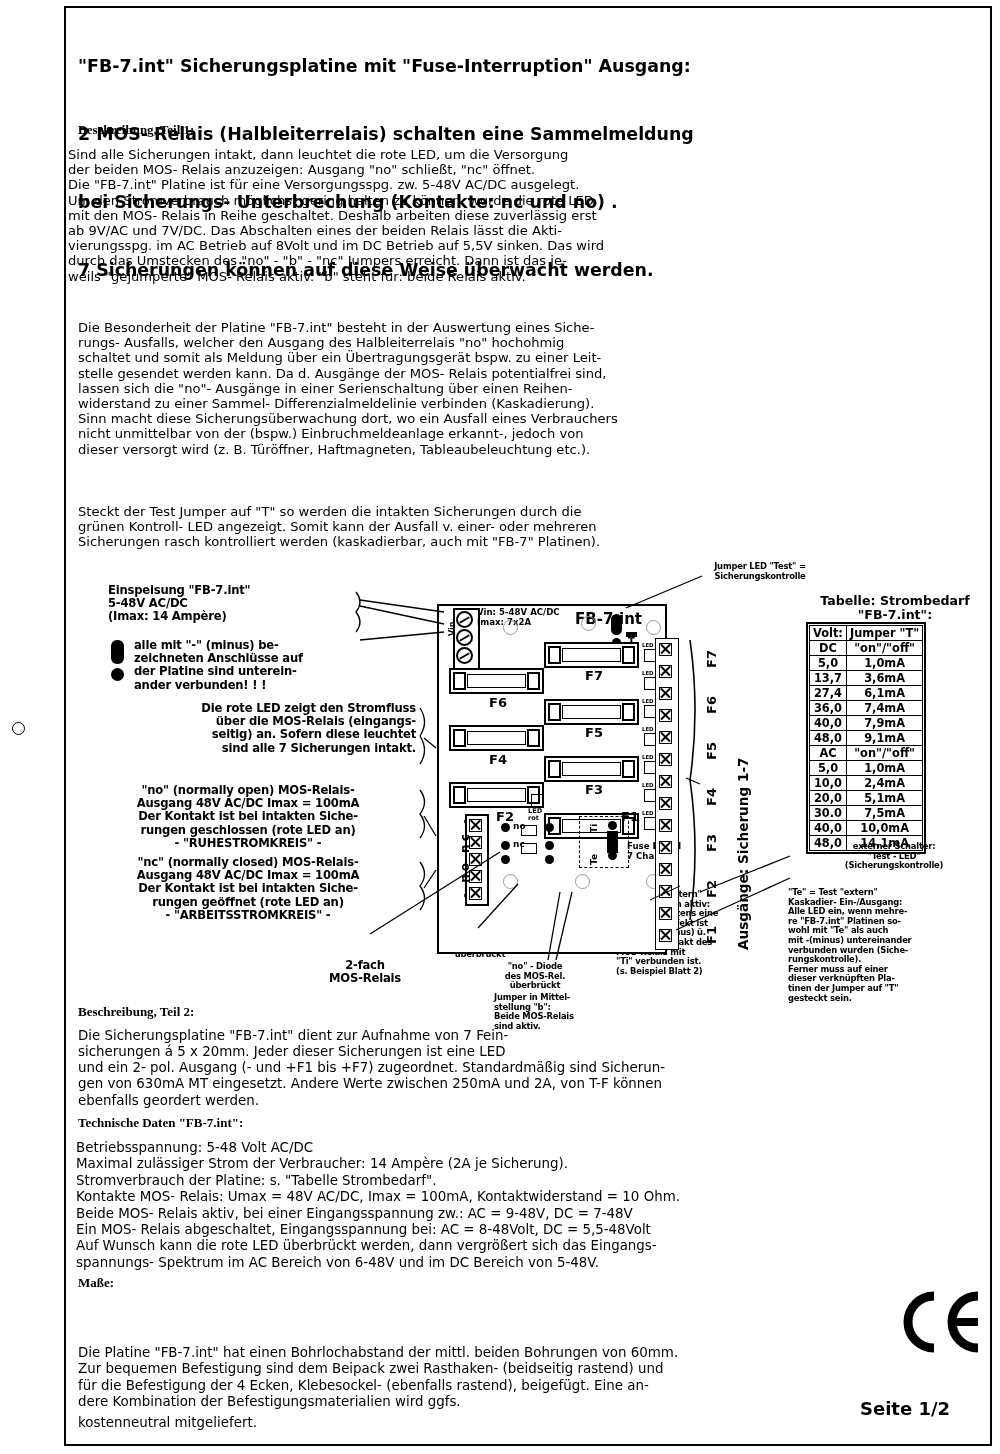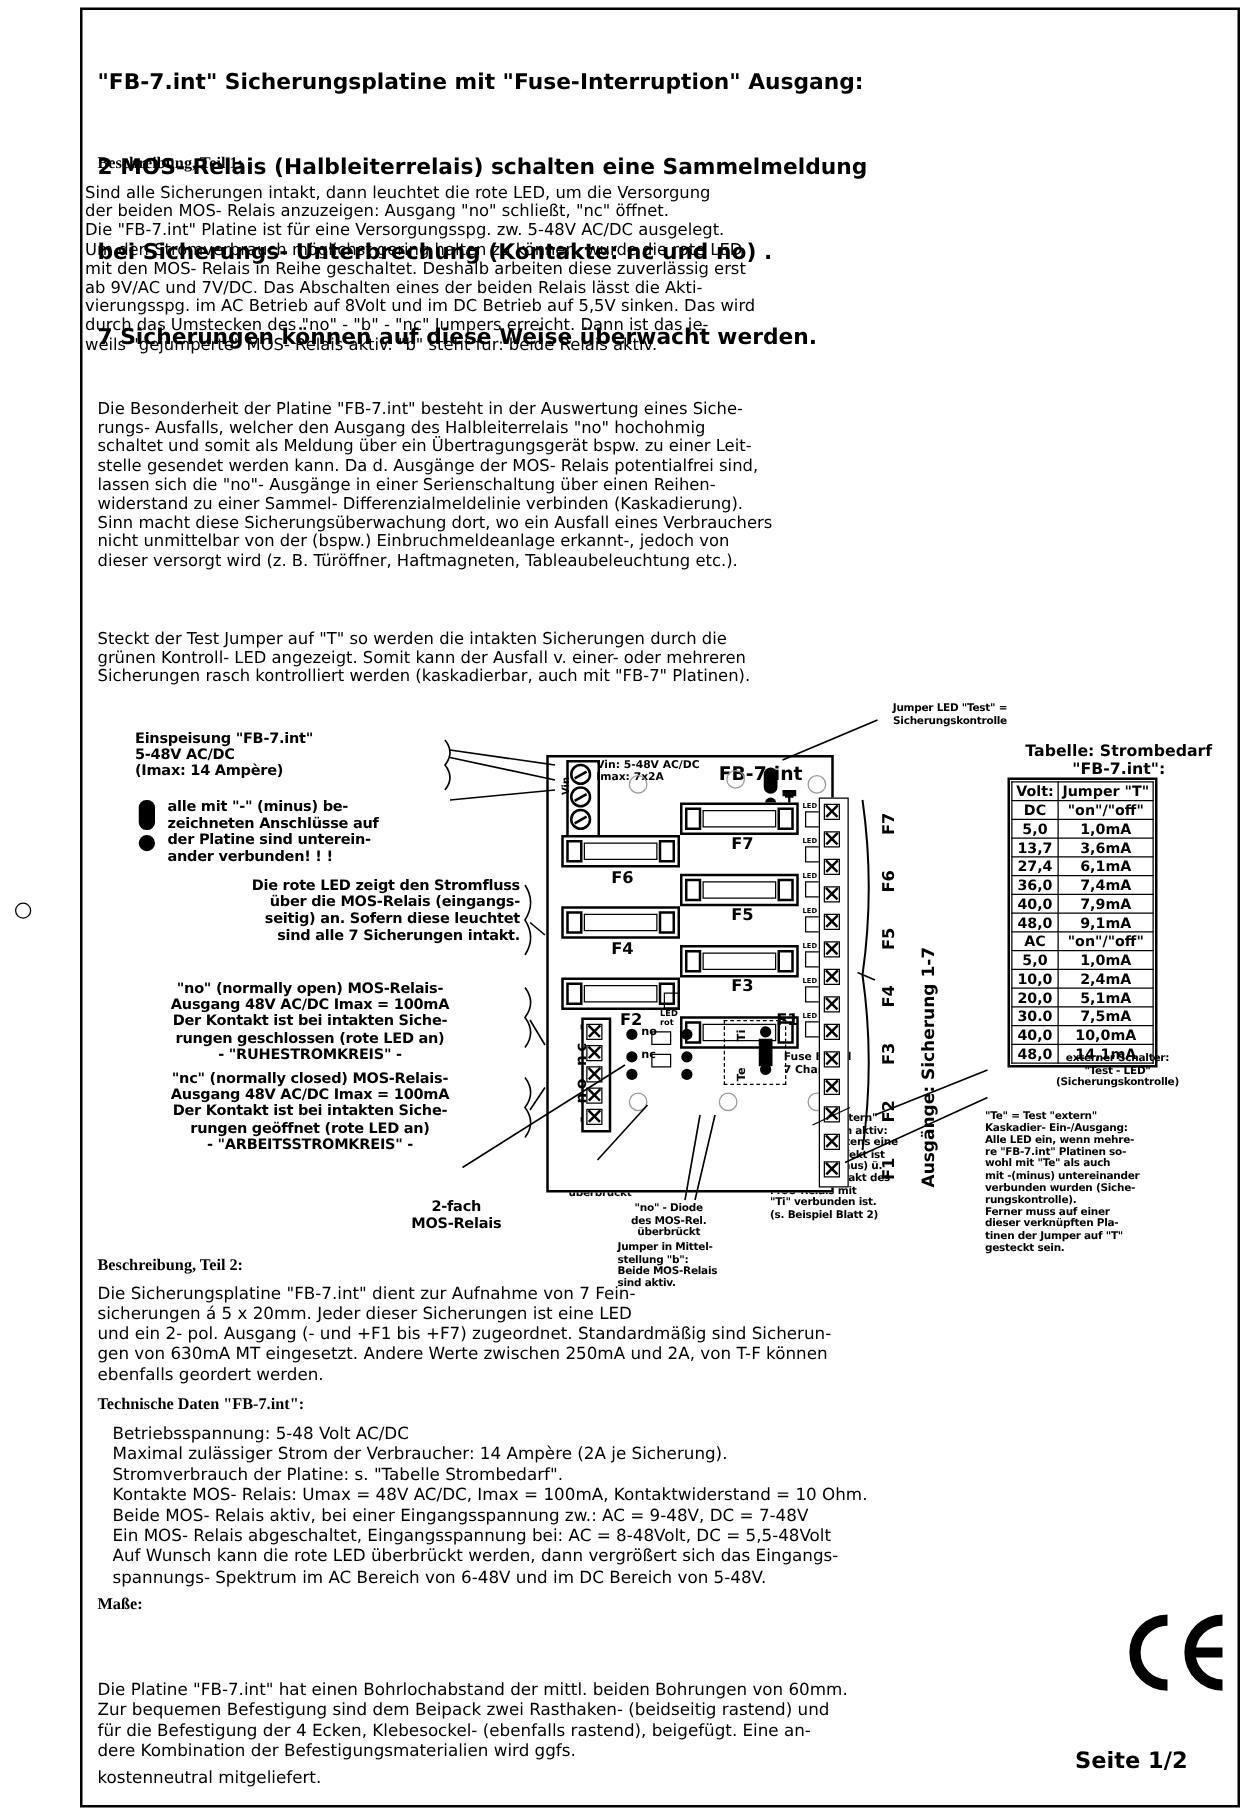--- a/index.html
+++ b/index.html
@@ -398,21 +398,21 @@
   <div class="abs rot" style="left:735px;top:950px;transform:rotate(-90deg);font-family:'DejaVu Sans',sans-serif;font-weight:bold;font-size:13.6px;">Ausgänge: Sicherung 1-7</div>
 
   <div class="abs h2" style="left:78px;top:1004px;">Beschreibung, Teil 2:</div>
   <div class="abs body2" style="left:78px;top:1028px;">Die Sicherungsplatine "FB-7.int" dient zur Aufnahme von 7 Fein-
 sicherungen á 5 x 20mm. Jeder dieser Sicherungen ist eine LED</div>
   <div class="abs body2" style="left:78px;top:1060px;">und ein 2- pol. Ausgang (- und +F1 bis +F7) zugeordnet. Standardmäßig sind Sicherun-
 gen von 630mA MT eingesetzt. Andere Werte zwischen 250mA und 2A, von T-F können
 ebenfalls geordert werden.</div>
 
   <div class="abs h2" style="left:78px;top:1115px;">Technische Daten "FB-7.int":</div>
-  <div class="abs body2" style="left:90px;top:1140px;">Betriebsspannung: 5-48 Volt AC/DC
+  <div class="abs body2" style="left:76px;top:1140px;">Betriebsspannung: 5-48 Volt AC/DC
 Maximal zulässiger Strom der Verbraucher: 14 Ampère (2A je Sicherung).
 Stromverbrauch der Platine: s. "Tabelle Strombedarf".
 Kontakte MOS- Relais: Umax = 48V AC/DC, Imax = 100mA, Kontaktwiderstand = 10 Ohm.
 Beide MOS- Relais aktiv, bei einer Eingangsspannung zw.: AC = 9-48V, DC = 7-48V
 Ein MOS- Relais abgeschaltet, Eingangsspannung bei: AC = 8-48Volt, DC = 5,5-48Volt
 Auf Wunsch kann die rote LED überbrückt werden, dann vergrößert sich das Eingangs-
 spannungs- Spektrum im AC Bereich von 6-48V und im DC Bereich von 5-48V.</div>
 
   <div class="abs h2" style="left:78px;top:1275px;">Maße:</div>
   <div class="abs body2" style="left:78px;top:1345px;">Die Platine "FB-7.int" hat einen Bohrlochabstand der mittl. beiden Bohrungen von 60mm.

